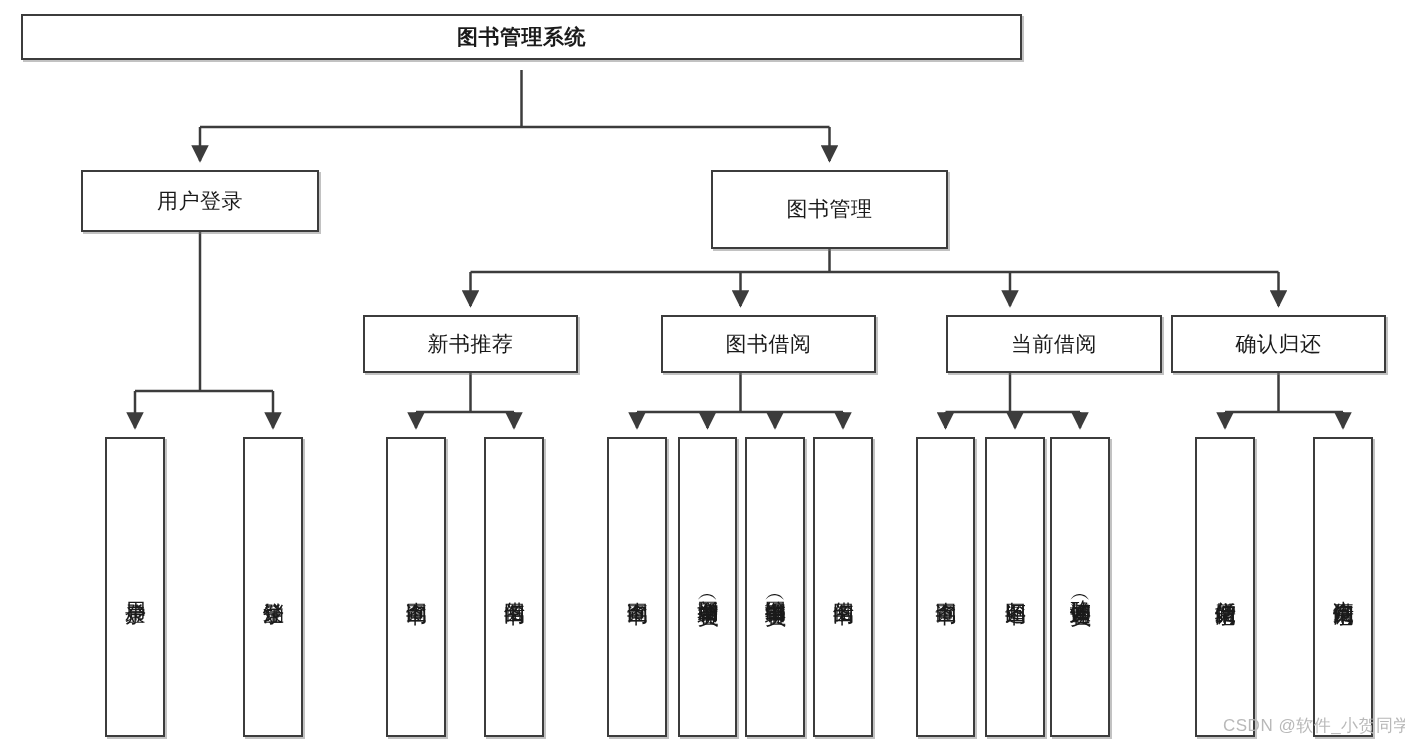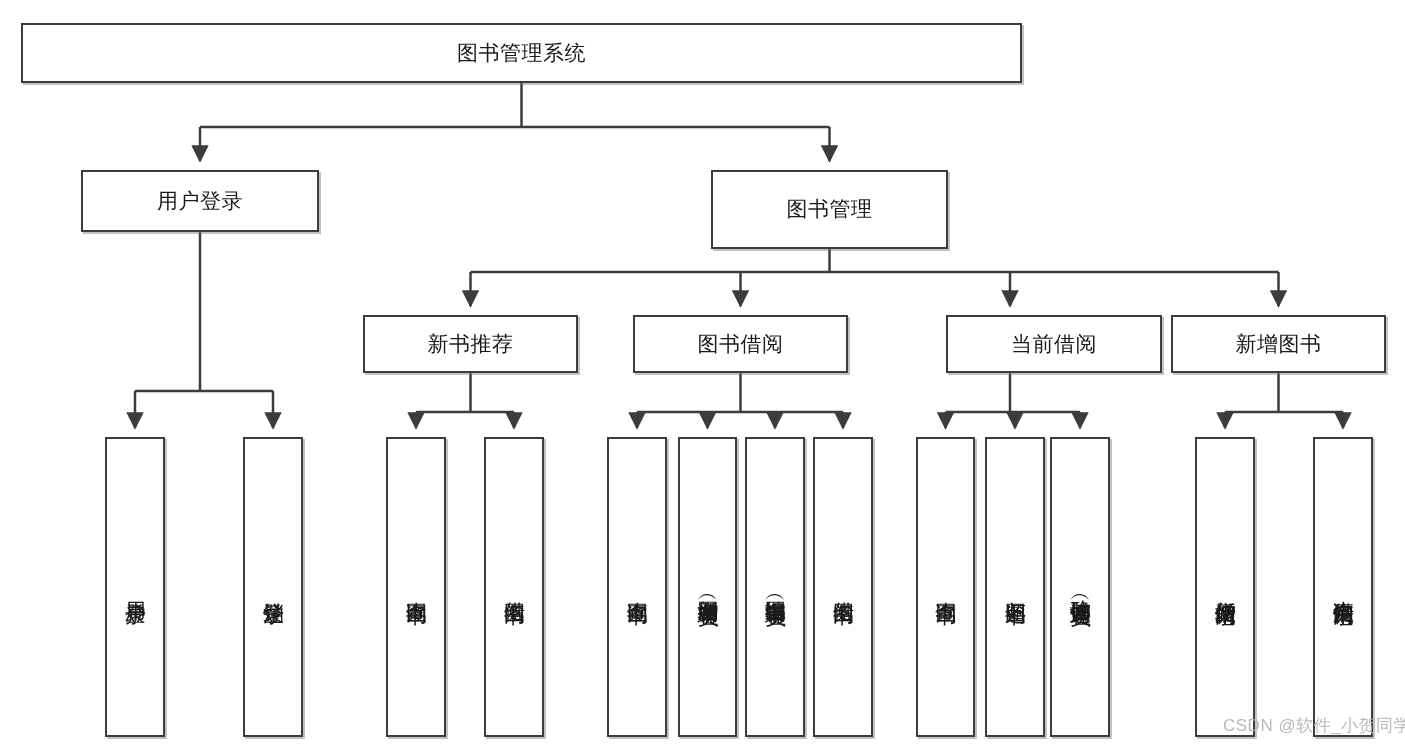--- a/index.html
+++ b/index.html
@@ -103,42 +103,42 @@
         <line x1="945.5" y1="412" x2="945.5" y2="428" marker-end="url(#arrow)"></line>
         <line x1="1015" y1="412" x2="1015" y2="428" marker-end="url(#arrow)"></line>
         <line x1="1080" y1="412" x2="1080" y2="428" marker-end="url(#arrow)"></line>
         <line x1="1278.5" y1="373" x2="1278.5" y2="412"></line>
         <line x1="1225" y1="412" x2="1343" y2="412"></line>
         <line x1="1225" y1="412" x2="1225" y2="428" marker-end="url(#arrow)"></line>
         <line x1="1343" y1="412" x2="1343" y2="428" marker-end="url(#arrow)"></line>
       </g>
   </svg>
 
-  <div class="node" style="left: 21px; top: 23px; width: 1001px; height: 60px;">
+  <div class="node" style="left: 21px; top: 14px; width: 1001px; height: 46px; font-weight: bold;">
     <span class="node-label">图书管理系统</span>
   </div>
 
   <div class="node" style="left: 81px; top: 170px; width: 238px; height: 62px;">
     <span class="node-label">用户登录</span>
   </div>
   <div class="node" style="left: 711px; top: 170px; width: 237px; height: 79px;">
     <span class="node-label">图书管理</span>
   </div>
 
   <div class="node" style="left: 363px; top: 315px; width: 215px; height: 58px;">
     <span class="node-label">新书推荐</span>
   </div>
-  <div class="node" style="left: 633px; top: 315px; width: 215px; height: 58px; align-items: center;">
+  <div class="node" style="left: 661px; top: 315px; width: 215px; height: 58px; align-items: center;">
     <span class="node-label">图书借阅</span>
   </div>
   <div class="node" style="left: 902px; top: 315px; width: 216px; height: 58px; margin-left: 44px;">
     <span class="node-label">当前借阅</span>
   </div>
   <div class="node" style="left: 1171px; top: 315px; width: 215px; height: 58px;">
-    <span class="node-label">新增图书</span>
+    <span class="node-label">确认归还</span>
   </div>
 
   <div class="node vertical" style="left: 105px; top: 437px; width: 60px; height: 300px;">
     <span class="node-label">用户登录</span>
   </div>
   <div class="node vertical" style="left: 243px; top: 437px; width: 60px; height: 300px;">
     <span class="node-label">注销登录</span>
   </div>
   <div class="node vertical" style="left: 386px; top: 437px; width: 60px; height: 300px;">
     <span class="node-label">查询图书</span>

